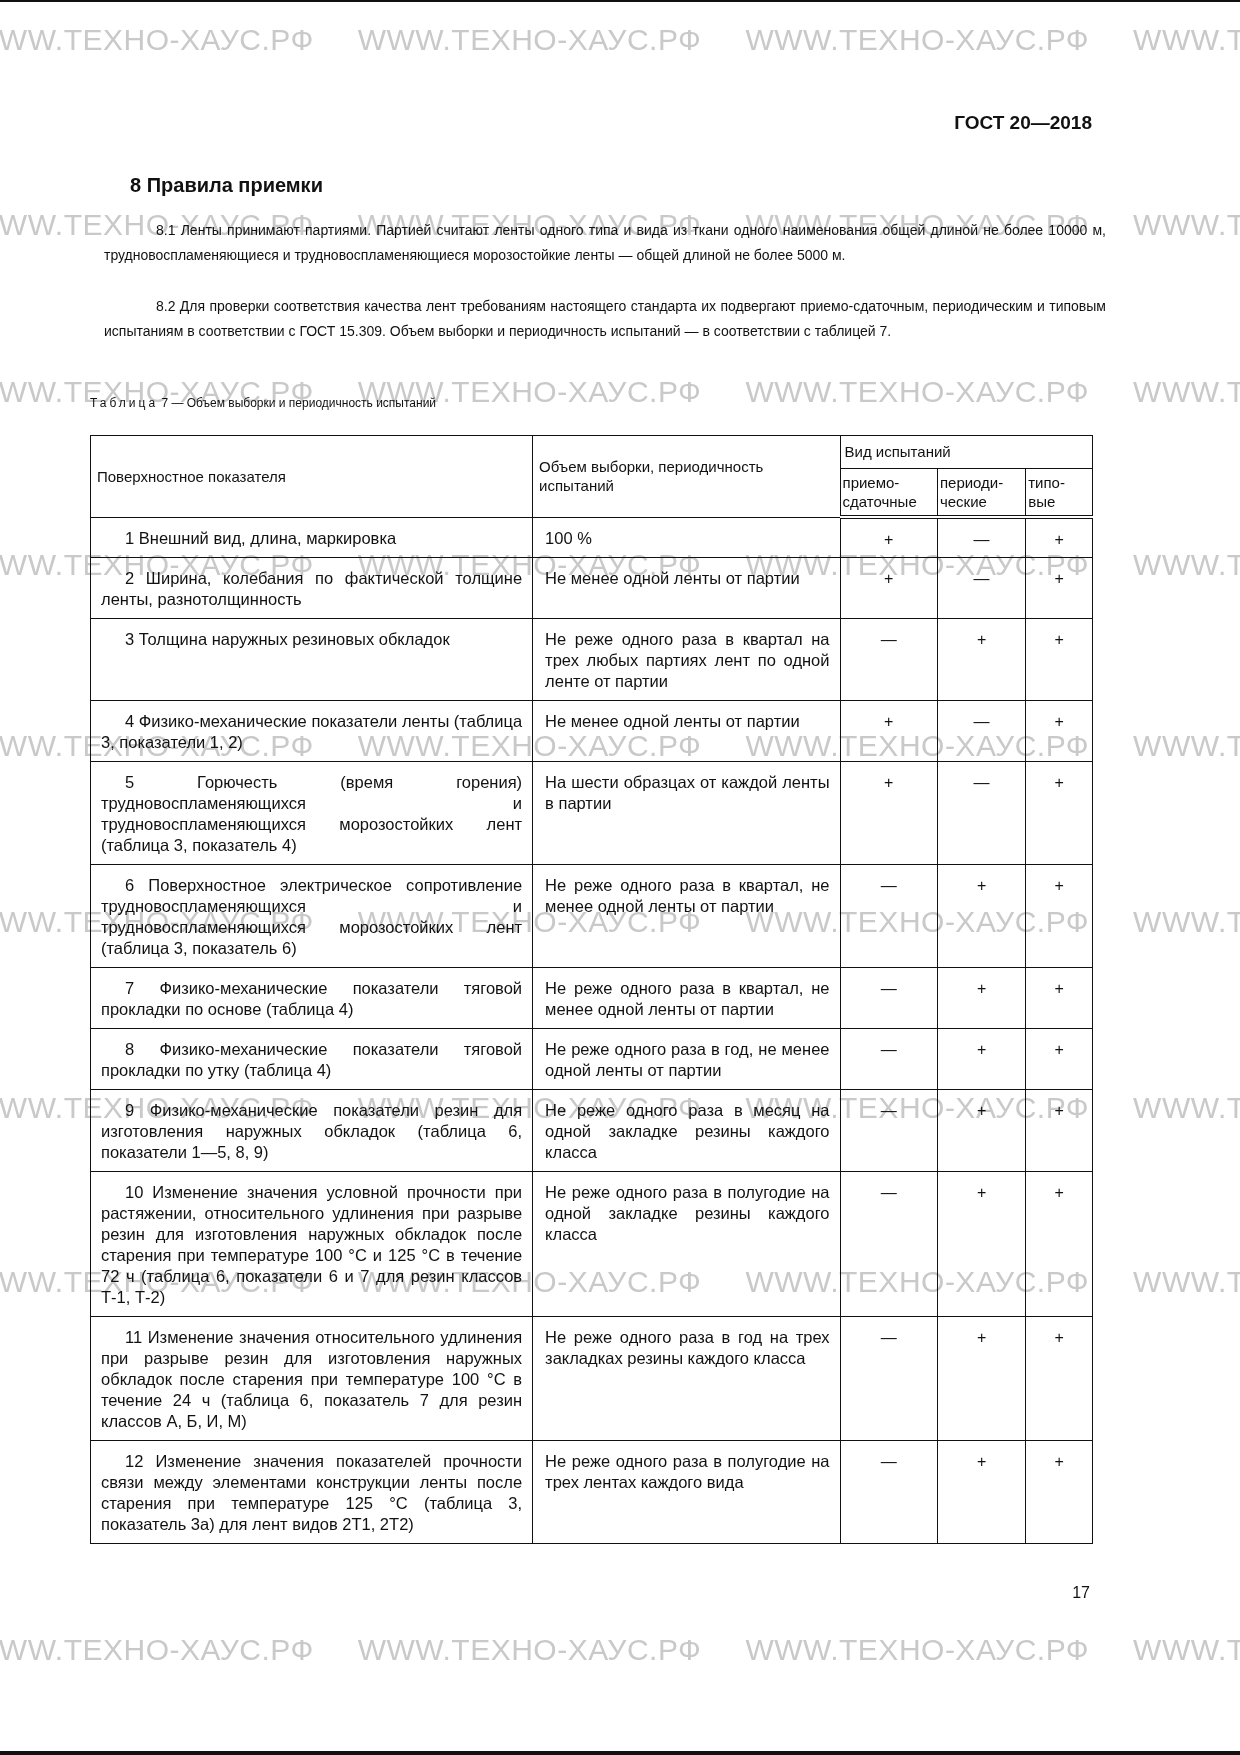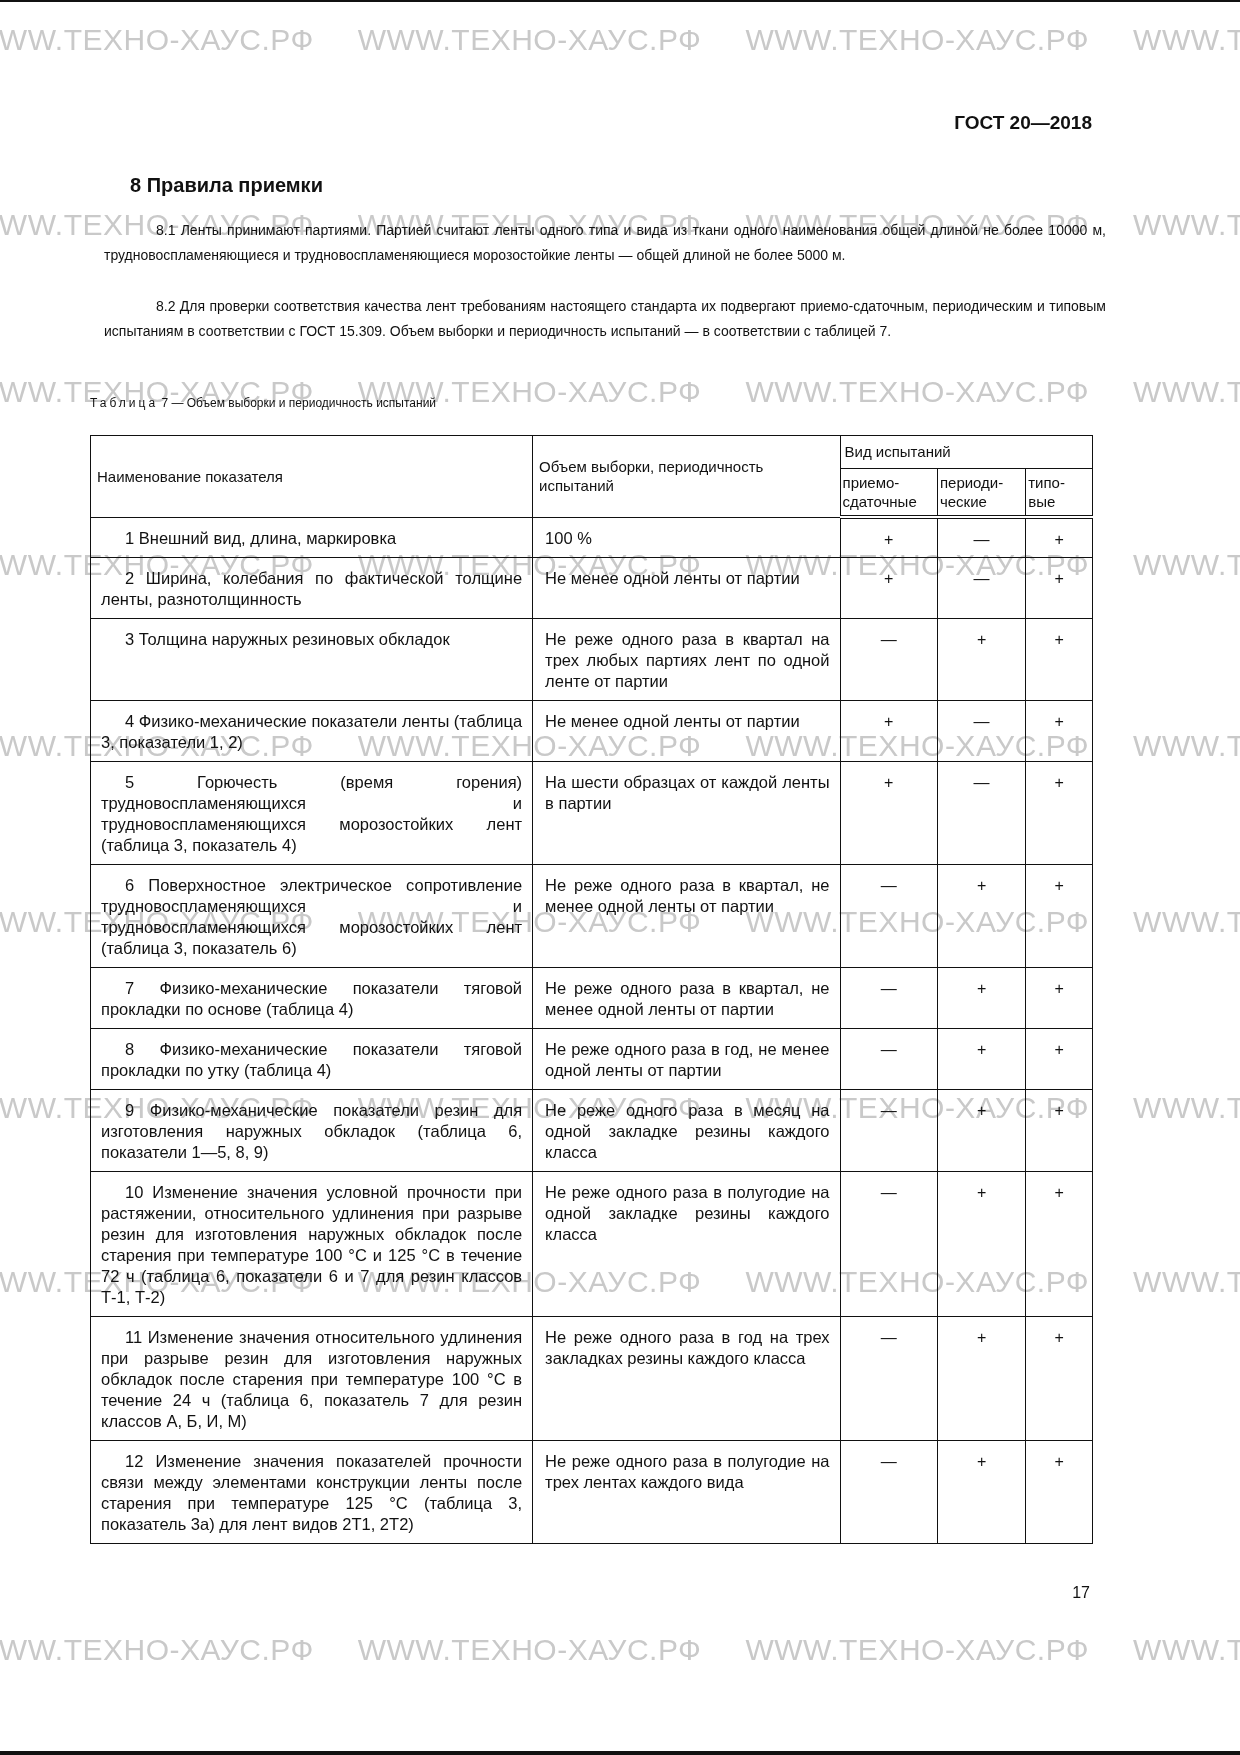--- a/index.html
+++ b/index.html
@@ -335,21 +335,21 @@
   <div class="section-title">8 Правила приемки</div>
 
   <div class="para p1"><span class="indent"></span><span>8.1 Ленты принимают партиями. Партией считают ленты одного типа и вида из ткани одного наименования общей длиной не более 10000 м, трудновоспламеняющиеся и трудновоспламеняющиеся морозостойкие ленты — общей длиной не более 5000 м.</span></div>
   <div class="para p2"><span class="indent"></span><span>8.2 Для проверки соответствия качества лент требованиям настоящего стандарта их подвергают приемо-сдаточным, периодическим и типовым испытаниям в соответствии с ГОСТ 15.309. Объем выборки и периодичность испытаний — в соответствии с таблицей 7.</span></div>
 
   <div class="caption"><span class="spaced">Таблица</span> <span>7 — Объем выборки и периодичность испытаний</span></div>
 
   <table class="t7">
     <thead>
       <tr>
-        <th class="th-name" rowspan="2">Наименование показателя</th>
+        <th class="th-name" rowspan="2">Поверхностное показателя</th>
         <th class="th-vol" rowspan="2">Объем выборки, периодичность испытаний</th>
         <th class="th-group" colspan="3">Вид испытаний</th>
       </tr>
       <tr class="sub">
         <th class="th-sub col-a">приемо-сдаточные</th>
         <th class="th-sub col-b">периоди-ческие</th>
         <th class="th-sub col-c">типо-вые</th>
       </tr>
     </thead>
     <tbody id="t7-body">

